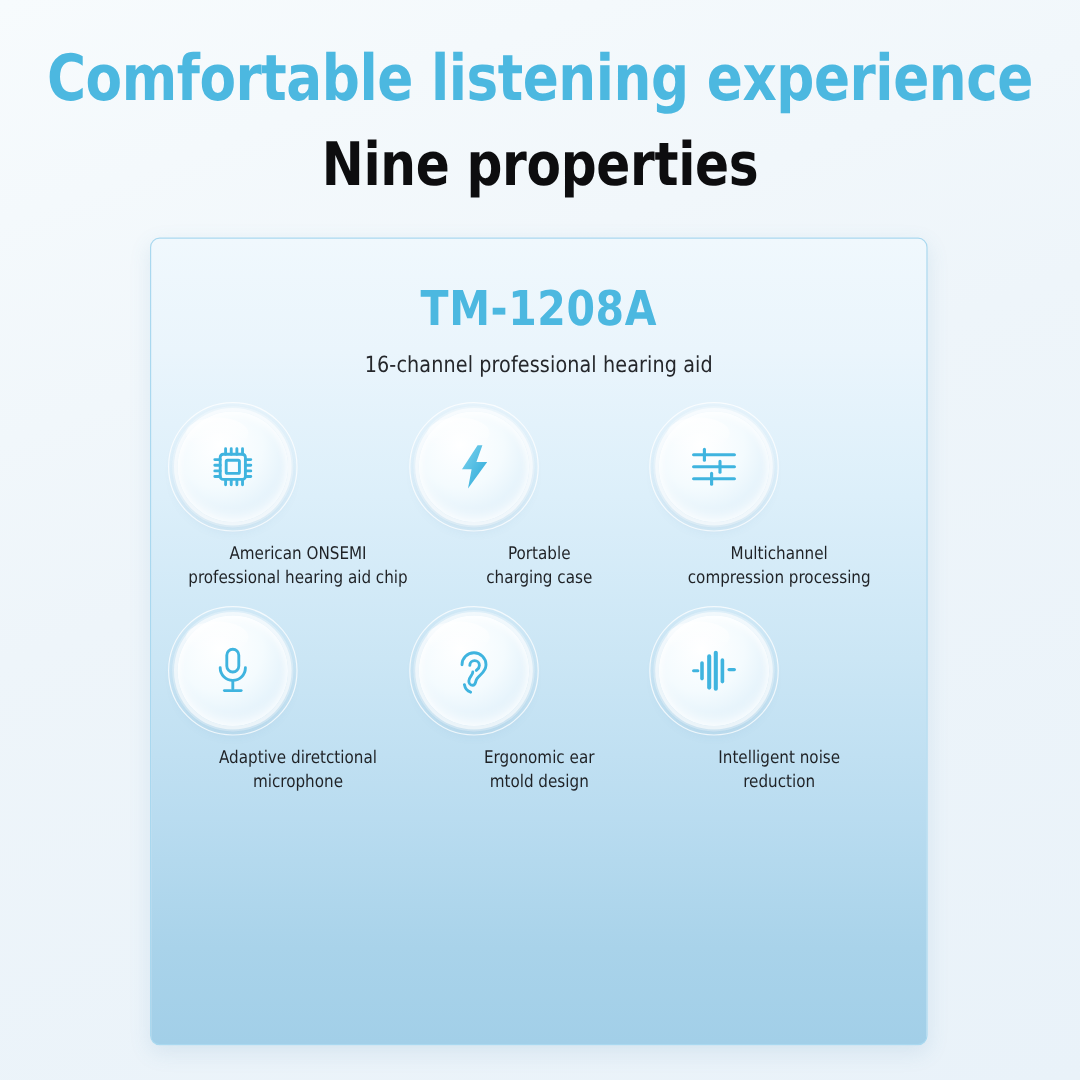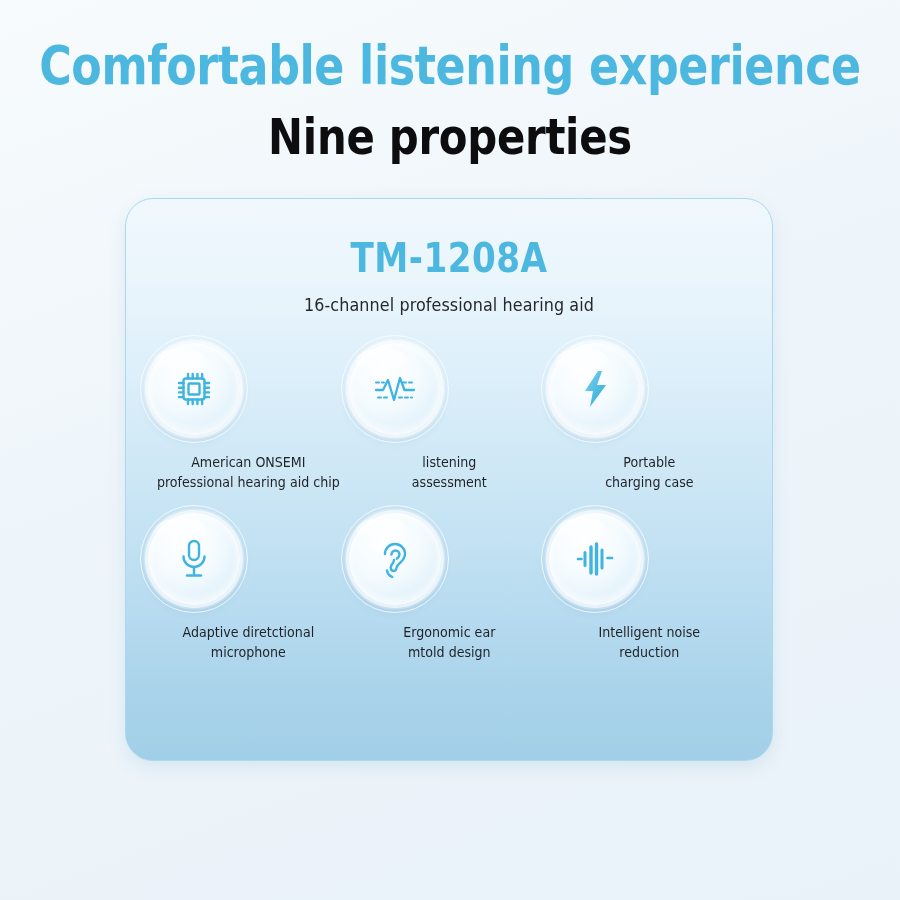--- a/index.html
+++ b/index.html
@@ -50,23 +50,23 @@
     transform-origin: center;
     white-space: nowrap;
   }
 
   
   .card {
     position: absolute;
     left: 125px;
     top: 198px;
     width: 648px;
-    height: 563px;
+    height: 673px;
     box-sizing: border-box;
-    border-radius: 28px;
+    border-radius: 8px;
     border: 1.5px solid #a9d8ef;
     background: linear-gradient(to bottom,
         #f0f8fd 0%,
         #eaf5fc 14%,
         #dceffa 32%,
         #cbe6f5 52%,
         #b9dcf0 72%,
         #a9d3ea 88%,
         #a2cfe8 100%);
     box-shadow: 0 6px 18px rgba(80,140,180,0.13);
@@ -181,54 +181,55 @@
               <path d="M10.5 15H6M10.5 19.7H6M10.5 24.4H6M10.5 29.1H6"></path>
               <path d="M31.5 15H36M31.5 19.7H36M31.5 24.4H36M31.5 29.1H36"></path>
             </svg>
           </span>
         </div>
         <div class="caption">American ONSEMI
 professional hearing aid chip</div>
       </div>
 
 
-      <div class="feature">
-        <div class="bubble">
-          <span>
-            <svg width="46" height="40" viewBox="0 0 46 40" fill="none" stroke="#3fb4df" stroke-width="2.3" stroke-linecap="round" stroke-linejoin="round">
-              <path d="M4 21h7l5-10 6 20 6-22 4.5 12H42"></path>
-              <path d="M4 13.5h8" stroke-dasharray="3 3" stroke-width="2"></path>
-              <path d="M31 13.5h11" stroke-dasharray="3 3" stroke-width="2"></path>
-              <path d="M6 28.5h11" stroke-dasharray="3 3" stroke-width="2"></path>
-              <path d="M27 28.5h13" stroke-dasharray="3 3" stroke-width="2"></path>
-            </svg>
-          </span>
-        </div>
-        <div class="caption">listening
-assessment</div>
-      </div>
 
       <div class="feature">
         <div class="bubble">
           <span>
             <svg width="38" height="44" viewBox="0 0 38 44" fill="none">
               <defs>
                 <linearGradient id="boltgrad" x1="0" y1="0" x2="1" y2="1">
                   <stop offset="0%" stop-color="#7ed3ee"></stop>
                   <stop offset="100%" stop-color="#29a8d8"></stop>
                 </linearGradient>
               </defs>
               <path d="M22 4L9 24h8l-3 16 16-22h-9l5-14z" fill="url(#boltgrad)"></path>
             </svg>
           </span>
         </div>
         <div class="caption">Portable
 charging case</div>
       </div>
 
+      <div class="feature">
+        <div class="bubble">
+          <span>
+            <svg width="44" height="38" viewBox="0 0 44 38" fill="none" stroke="#3fb4df" stroke-width="2.6" stroke-linecap="round">
+              <path d="M5 9h34"></path>
+              <path d="M5 19h34"></path>
+              <path d="M5 29h34"></path>
+              <path d="M14 4.5v9"></path>
+              <path d="M27 14.5v9"></path>
+              <path d="M20 24.5v9"></path>
+            </svg>
+          </span>
+        </div>
+        <div class="caption">Multichannel
+compression processing</div>
+      </div>
 
       <div class="feature">
         <div class="bubble">
           <span>
             <svg width="34" height="44" viewBox="0 0 34 44" fill="none" stroke="#3fb4df" stroke-width="2.4" stroke-linecap="round">
               <rect x="12" y="4" width="10" height="19" rx="5"></rect>
               <path d="M6.5 19.5a10.5 10.5 0 0 0 21 0"></path>
               <path d="M17 30v7"></path>
               <path d="M10 38.5h14"></path>
             </svg>

